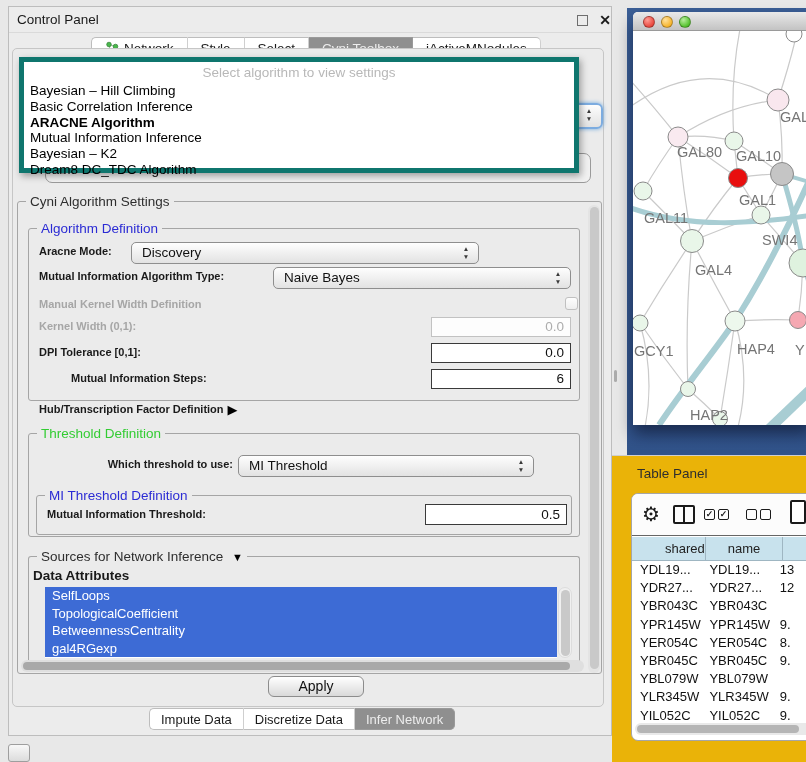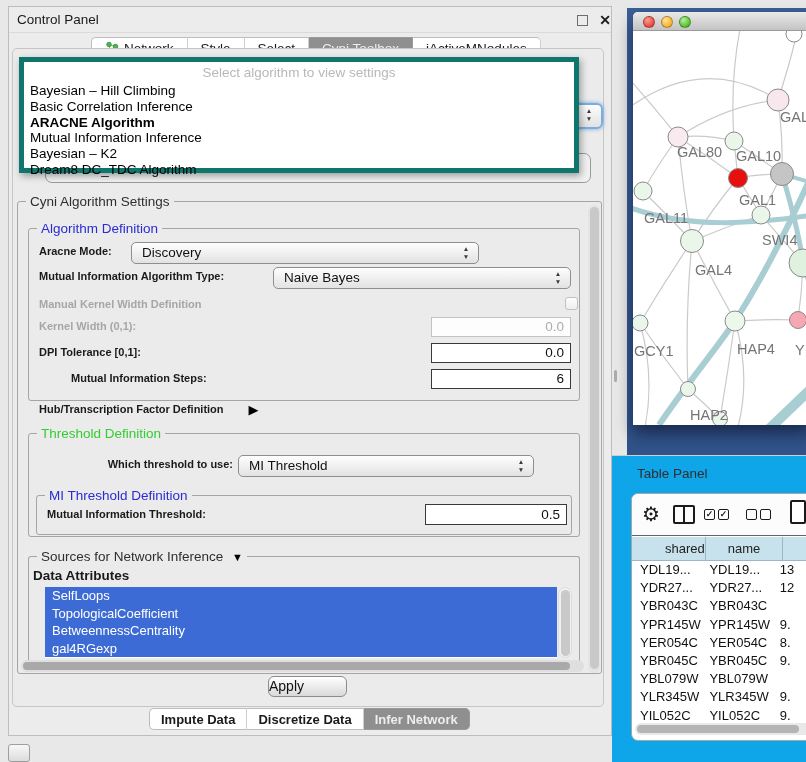--- a/index.html
+++ b/index.html
@@ -66,67 +66,67 @@
   .arrows::before { content:"▲"; display:block; font-size:6.5px; line-height:8px; text-align:center; }
   .arrows::after  { content:"▼"; display:block; font-size:6.5px; line-height:8px; text-align:center; }
 
   .tfield { position:absolute; height:20px; border:1.4px solid #3A3A3A; background:#FFFFFF;
     font-size:13.5px; line-height:18px; text-align:right; padding-right:6px; color:#111; }
   .tfield.dis { border:1px solid #C2C2C2; color:#ADADAD; background:#FDFDFD; }
 
   .checkbox { position:absolute; left:556px; top:290px; width:13px; height:13px;
     border:1.5px solid #C0C0C0; border-radius:3px; background:linear-gradient(#FDFDFD,#EEEEEE); }
 
-  .hub-row { position:absolute; left:30px; top:394px; height:16px; display:flex; align-items:center; gap:25px; }
+  .hub-row { position:absolute; left:30px; top:394px; height:16px; display:flex; align-items:center; gap:4px; }
   .hub-arrow { font-size:13px; color:#000; }
   .src-arrow { font-size:11px; color:#000; margin-left:5px; }
 
   .attr-label { position:absolute; left:24px; top:561px; font-size:13.5px; font-weight:700; color:#1A1A1A; }
   .attr-list { position:absolute; left:36px; top:580px; width:512px; height:71px; background:#FFFFFF; overflow:hidden; }
   .attr-item { height:17.5px; line-height:17.5px; background:var(--selection-blue); color:#FFFFFF;
     font-size:13px; padding-left:7px; white-space:nowrap; }
   .attr-scroll { position:absolute; left:549px; top:580px; width:14px; height:71px;
     background:#F0F0F0; border:1px solid #DDDDDD; border-radius:7px; }
   .attr-thumb { position:absolute; left:1.5px; top:2px; width:9px; height:66px; background:#C9C9C9; border-radius:5px; }
 
   .v-scroll { position:absolute; left:579px; top:198px; width:12px; height:468px;
     background:#E4E4E4; border-radius:6px; }
   .v-thumb { position:absolute; left:1.5px; top:2px; width:9px; height:462px; background:#C9C9C9; border-radius:5px; }
 
   .h-scroll { position:absolute; left:12px; top:653px; width:563px; height:12px;
     background:#DFDFDF; border-radius:6px; }
   .h-thumb { position:absolute; left:2px; top:2px; width:547px; height:8px; background:#A9A9A9; border-radius:4px; }
 
-  .apply-btn { position:absolute; left:259px; top:669px; width:79px; height:21px;
+  .apply-btn { position:absolute; left:259px; top:669px; width:96px; height:21px;
     border:1px solid #8C8C8C; border-radius:6px; background:linear-gradient(#FFFFFF,#D9D9D9);
-    font-size:14px; color:#111; line-height:19px; }
+    font-size:14px; color:#111; text-align:center; line-height:19px; }
 
   #bottom-tabs { left:140px; top:701px; height:22px; }
-  #bottom-tabs .tab { font-weight:700; font-size:13px; padding:0 11px;align-items:center; }
+  #bottom-tabs .tab { font-weight:400; font-size:13px; padding:0 11px;align-items:center; }
 
   .collapse-btn { position:absolute; left:8px; top:744px; width:22px; height:18px;
     border:1px solid #9E9E9E; border-radius:3px; background:linear-gradient(#F8F8F8,#DCDCDC); }
   .splitter-handle { position:absolute; left:614px; top:370px; width:3px; height:12px; background:#ACACAC; border-radius:2px; }
 
   
   .desktop { position:absolute; left:627px; top:8px; width:189px; height:447px;
     background:linear-gradient(#3B5F97,#31538A); }
   .net-window { position:absolute; left:6px; top:4px; width:178px; height:413px;
     background:#FFFFFF; border-radius:5px 5px 0 0;
     box-shadow:0 9px 16px rgba(5,10,30,0.55); overflow:hidden; }
   .net-titlebar { position:absolute; left:0; top:0; width:100%; height:19px;
     background:linear-gradient(#E9E9E9,#C3C3C3); border-bottom:1px solid #9A9A9A; }
   .traffic { position:absolute; top:3.5px; width:12px; height:12px; border-radius:50%; border:0.5px solid rgba(0,0,0,0.3); }
   .t-red    { left:10px; background:radial-gradient(circle at 35% 30%, #FF9C93, var(--mac-red) 70%); }
   .t-yellow { left:28px; background:radial-gradient(circle at 35% 30%, #FFE09A, var(--mac-yellow) 70%); }
   .t-green  { left:46px; background:radial-gradient(circle at 35% 30%, #B7EC9C, var(--mac-green) 70%); }
   #net-svg { position:absolute; left:0; top:19px; width:178px; height:394px; }
 
   .table-strip { position:absolute; left:612px; top:455px; width:194px; height:307px;
-    background:#0ea5e9; border-top:1px solid #CFCFCF; }
+    background:#eab308; border-top:1px solid #CFCFCF; }
   .tp-title { position:absolute; left:25px; top:10px; font-size:13.5px; color:#2E2E2E; }
   .table-frame { position:absolute; left:19px; top:37px; width:200px; height:248px;
     background:#FFFFFF; border:1px solid #A6A6A6; border-radius:7px; overflow:hidden; }
   .t-toolbar { position:absolute; left:0; top:0; width:100%; height:42px; background:#FCFCFC; border-bottom:1.5px solid #666666; }
   .gear { position:absolute; left:10px; top:8px; font-size:20px; line-height:24px; color:#1A1A1A; }
   .split-icon { position:absolute; left:41px; top:11px; width:22px; height:19px; border:2px solid #1A1A1A; border-radius:2px; }
   .split-icon::after { content:""; position:absolute; left:8px; top:0; width:2px; height:15px; background:#1A1A1A; }
   .cb { position:absolute; top:15px; width:11px; height:11px; border:1.6px solid #1A1A1A; border-radius:2px;
     font-size:9px; font-weight:700; line-height:8px; text-align:center; color:#1A1A1A; }
   .cb1{left:72px;} .cb2{left:86px;} .cb3{left:114px;} .cb4{left:128px;}

